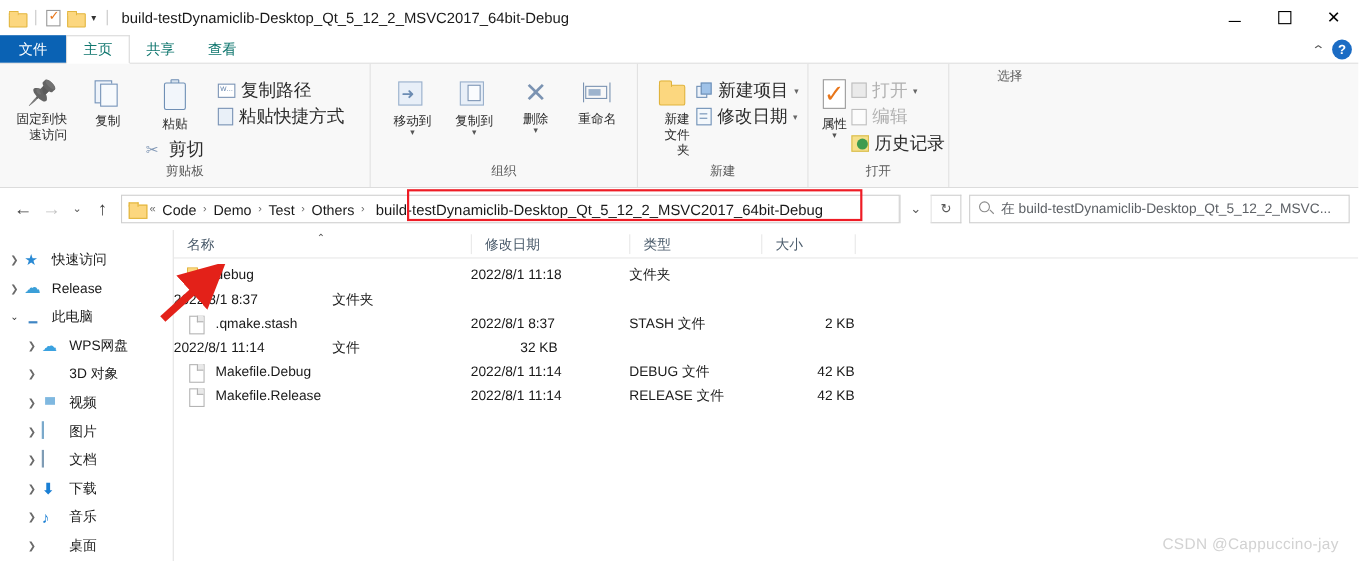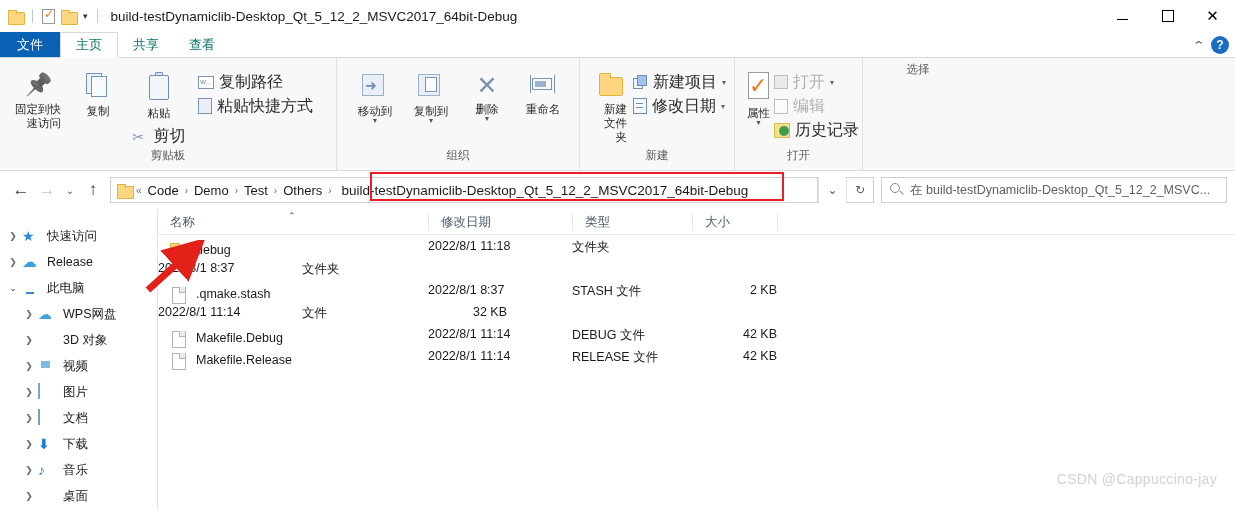--- a/index.html
+++ b/index.html
@@ -212,36 +212,36 @@
 
   .filepane { flex:1; position:relative; overflow:hidden; }
   .colhead { height:26px; display:flex; align-items:center;
              border-bottom:1px solid #e8e8e8; position:relative; }
   .col { font-size:12.5px; color:#4a5b6b; padding-left:12px;
          border-left:1px solid #e8e8e8; height:18px; line-height:18px; }
   .col:first-child { border-left:none; }
   .sort-ind { position:absolute; font-size:9px; color:#555; top:-6px; }
 
   .rows { padding-top:4px; }
-  .frow { height:22px; display:flex; font-size:12.5px; color:#1a1a1a; }
+  .frow { height:22px; display:flex; align-items:center; font-size:12.5px; color:#1a1a1a; }
   .cell-name { display:flex; align-items:center; padding-left:12px; }
   .f-ic { width:17px; height:15px; position:relative; margin-right:9px; }
   .f-ic.folder::before { content:""; position:absolute; left:0; top:2px; width:16px;
     height:12px; background:#fcd77f; border:1px solid #e0b33c; border-radius:0 1px 1px 1px;}
   .f-ic.folder::after { content:""; position:absolute; left:0; top:0; width:8px; height:3px;
     background:#fcd77f; border:1px solid #e0b33c; border-bottom:none; border-radius:1px 1px 0 0;}
   .f-ic.file::before { content:""; position:absolute; left:2px; top:0; width:12px; height:15px;
     background:#fff; border:1px solid #b4b4b4; }
   .f-ic.file::after { content:""; position:absolute; left:9px; top:0; width:5px; height:5px;
     background:#e9e9e9; border-left:1px solid #b4b4b4; border-bottom:1px solid #b4b4b4; }
 
   
   .red-rect { position:absolute; border:2px solid #ee1c25; pointer-events:none; }
   .red-arrow { position:absolute; pointer-events:none; }
-  .watermark { position:absolute; right:18px; bottom:23px; font-size:14px;
+  .watermark { position:absolute; right:18px; bottom:8px; font-size:14px;
                color:#d2d2d2; letter-spacing:.3px; }
 </style>
 </head>
 <body>
 
 <div class="window">
 
   <div class="titlebar">
     <div class="qat">
       <span class="ico-folder-sm"></span>

